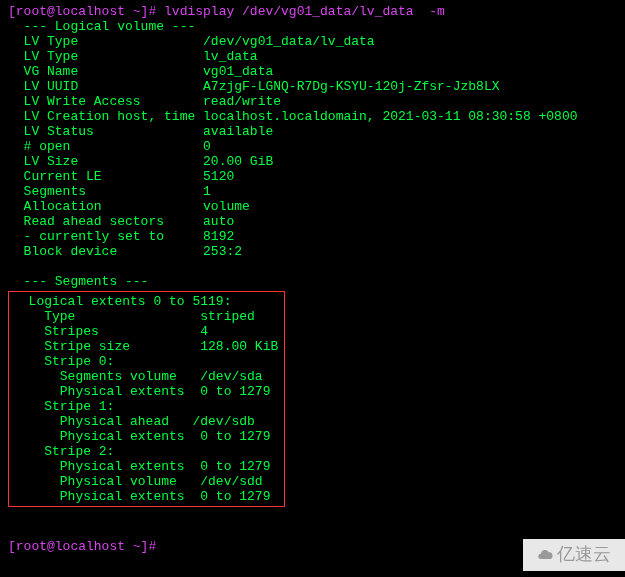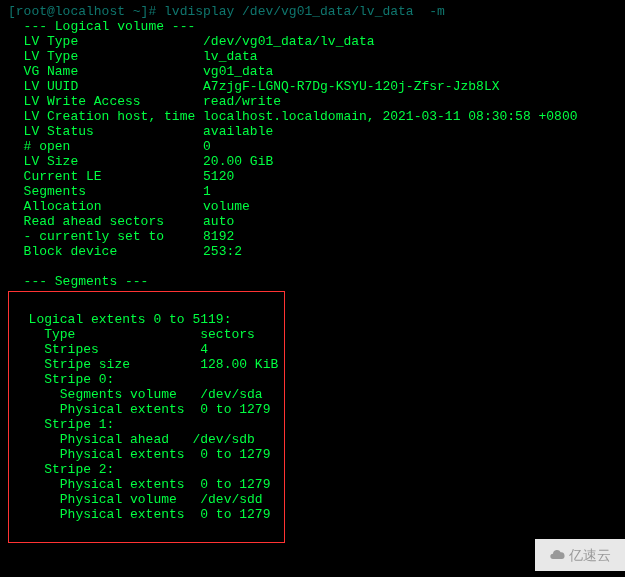--- a/index.html
+++ b/index.html
@@ -17,42 +17,41 @@
       height: 577px;
       padding: 4px 0 0 0;
       position: relative;
       overflow: hidden;
     }
     .line {
       white-space: pre;
       padding-left: 8px;
     }
     .prompt-text {
-      color: #0f766e;
+      color: #d946ef;
     }
     .segment-box {
       border: 1px solid #ff3333;
       margin: 2px 8px;
       width: 277px;
-      padding: 20px 0;
+      padding: 2px 0;
     }
     .segment-box .line {
       padding-left: 4px;
     }
     .watermark {
       position: absolute;
       bottom: 6px;
       right: 0;
       background: #e8e8e8;
       color: #999;
       font-family: sans-serif;
-      font-size: 14px;
+      font-size: 18px;
       padding: 8px 14px;
       display: flex;
-      align-items: center;
       gap: 4px;
     }
     .watermark-icon {
       width: 16px;
       height: 16px;
       display: inline-block;
     }
   </style>
 </head>
 <body>
@@ -72,21 +71,21 @@
 <div class="line">  Segments               1</div>
 <div class="line">  Allocation             volume</div>
 <div class="line">  Read ahead sectors     auto</div>
 <div class="line">  - currently set to     8192</div>
 <div class="line">  Block device           253:2</div>
 <div class="line"> </div>
 <div class="line">  --- Segments ---</div>
 
 <div class="segment-box">
   <div class="line">  Logical extents 0 to 5119:</div>
-  <div class="line">    Type                sectors</div>
+  <div class="line">    Type                striped</div>
   <div class="line">    Stripes             4</div>
   <div class="line">    Stripe size         128.00 KiB</div>
   <div class="line">    Stripe 0:</div>
   <div class="line">      Segments volume   /dev/sda</div>
   <div class="line">      Physical extents  0 to 1279</div>
   <div class="line">    Stripe 1:</div>
   <div class="line">      Physical ahead   /dev/sdb</div>
   <div class="line">      Physical extents  0 to 1279</div>
   <div class="line">    Stripe 2:</div>
   <div class="line">      Physical extents  0 to 1279</div>

